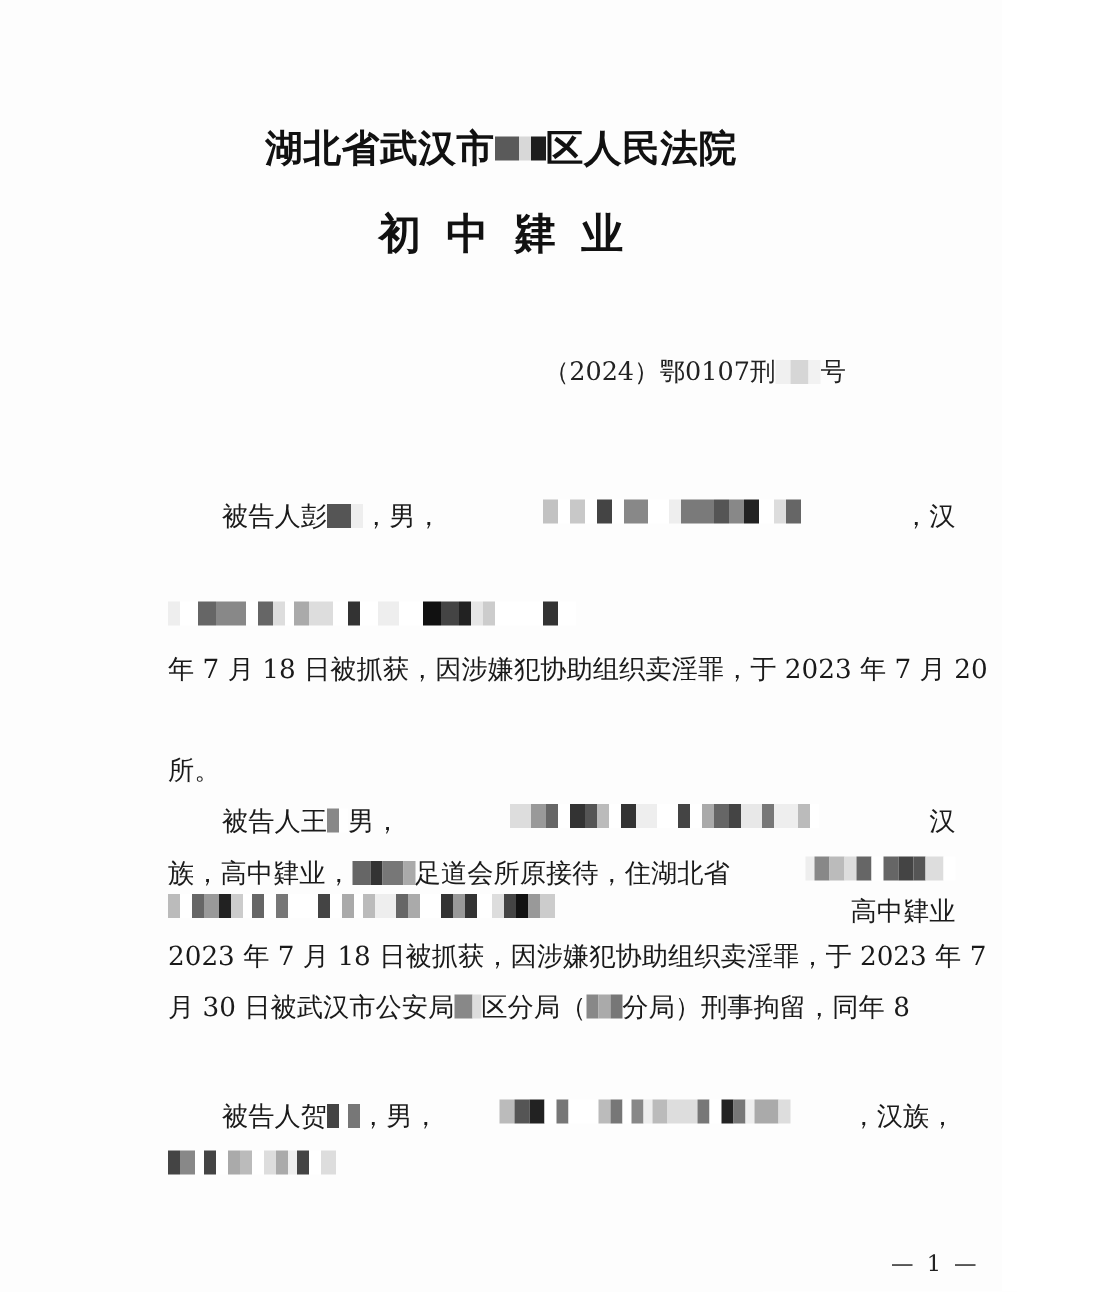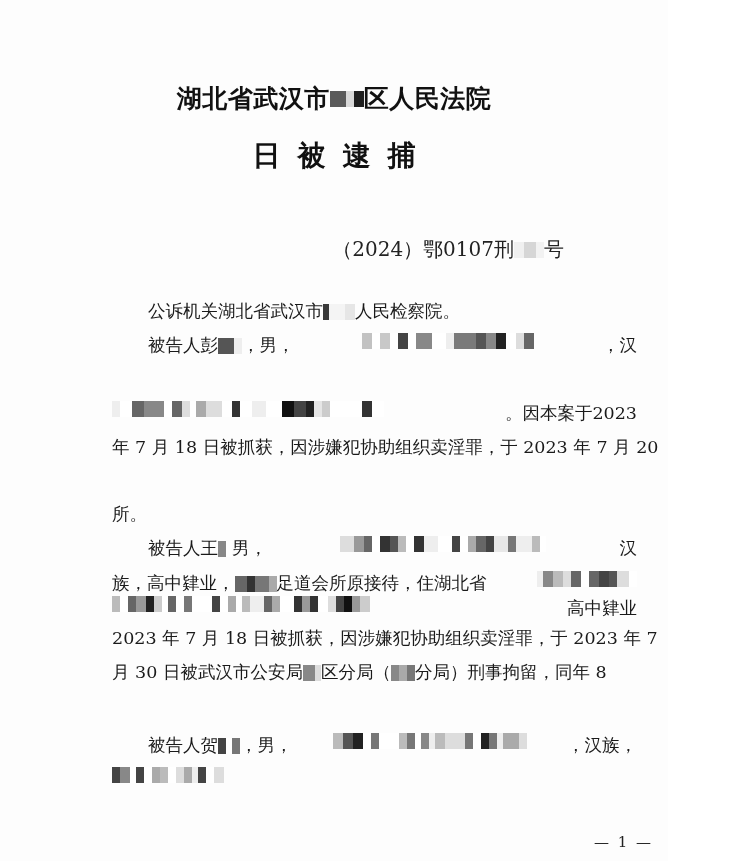--- a/index.html
+++ b/index.html
@@ -24,21 +24,21 @@
     .doctype {
       position: absolute; left: 0; right: 0; top: 137px;
       text-align: center;
       font-family: "DejaVu Sans", "Liberation Sans", sans-serif;
       font-weight: bold; font-size: 28px; letter-spacing: 17px;
       padding-left: 17px;
       color: #111;
     }
     .caseno {
       position: absolute; right: 104px; top: 236px;
-      font-size: 20px; color: #222;
+      font-size: 17px; color: #222;
     }
     .line {
       position: absolute; left: 112px; width: 525px;
       font-size: 17.5px; line-height: 22px; white-space: nowrap;
       color: #1a1a1a;
     }
     .indent { left: 148px; width: 489px; }
     .justify { display: flex; justify-content: space-between; }
     .mosaic {
       display: inline-block; vertical-align: middle;
@@ -52,34 +52,32 @@
       font-size: 15px; color: #222; letter-spacing: 2px;
     }
   </style>
 </head>
 <body>
 
 <div class="page">
 
   <div class="court"><span>湖北省武汉市</span><span class="mosaic"><i style="background:#5a5a5a"></i><i style="background:#d8d8d8;width:8px"></i><i style="background:#1e1e1e;width:10px"></i></span><span>区人民法院</span></div>
 
-  <div class="doctype">日被逮捕</div>
+  <div class="doctype">初中肄业</div>
 
   <div class="caseno"><span>（2024）鄂0107刑</span><span class="mosaic"><i style="background:#f0f0f0;width:10px"></i><i style="background:#d6d6d6;width:12px"></i><i style="background:#f2f2f2;width:8px"></i></span><span>号</span></div>
 
-  <div class="line indent" style="top:300px"><span>公诉机关湖北省武汉市</span><span class="mosaic"><i style="background:#3a3a3a;width:6px"></i><i style="background:#f4f4f4"></i><i style="background:#e6e6e6;width:10px"></i></span><span>人民检察院。</span></div>
 
   <div class="line indent justify" style="top:334px">
     <span><span>被告人彭</span><span class="mosaic"><i style="background:#555"></i><i style="background:#eee;width:8px"></i></span><span>，男，</span></span>
     <span class="mosaic"><i style="background:#c2c2c2;width:10px"></i><i style="background:#fff;width:8px"></i><i style="background:#c8c8c8;width:10px"></i><i style="background:#fff;width:8px"></i><i style="background:#444;width:10px"></i><i style="background:#fff;width:8px"></i><i style="background:#888"></i><i style="background:#fff;width:14px"></i><i style="background:#eee;width:8px"></i><i style="background:#7a7a7a;width:22px"></i><i style="background:#555;width:10px"></i><i style="background:#888;width:10px"></i><i style="background:#222;width:10px"></i><i style="background:#fff;width:10px"></i><i style="background:#ddd;width:8px"></i><i style="background:#666;width:10px"></i></span>
     <span>，汉</span>
   </div>
   <div class="line justify" style="top:402px">
     <span class="mosaic"><i style="background:#eee;width:8px"></i><i style="background:#fff;width:12px"></i><i style="background:#666;width:12px"></i><i style="background:#888;width:20px"></i><i style="background:#fff;width:8px"></i><i style="background:#666;width:10px"></i><i style="background:#ddd;width:8px"></i><i style="background:#fff;width:6px"></i><i style="background:#aaa;width:10px"></i><i style="background:#ddd;width:16px"></i><i style="background:#fff;width:10px"></i><i style="background:#333;width:8px"></i><i style="background:#fff;width:12px"></i><i style="background:#eee;width:14px"></i><i style="background:#fff;width:16px"></i><i style="background:#111;width:12px"></i><i style="background:#444;width:12px"></i><i style="background:#222;width:8px"></i><i style="background:#e6e6e6;width:8px"></i><i style="background:#ccc;width:8px"></i><i style="background:#fff;width:32px"></i><i style="background:#333;width:10px"></i><i style="background:#fff;width:12px"></i></span>
-    <span>。因本案于2023</span>
   </div>
   <div class="line justify" style="top:436px">年 7 月 18 日被抓获，因涉嫌犯协助组织卖淫罪，于 2023 年 7 月 20</div>
   <div class="line" style="top:503px">所。</div>
 
   <div class="line indent justify" style="top:537px">
     <span><span>被告人王</span><span class="mosaic"><i style="background:#888;width:8px"></i><i style="background:#fff;width:6px"></i></span><span>男，</span></span>
     <span class="mosaic"><i style="background:#ddd;width:14px"></i><i style="background:#999;width:10px"></i><i style="background:#666;width:8px"></i><i style="background:#fff;width:8px"></i><i style="background:#333;width:10px"></i><i style="background:#555;width:8px"></i><i style="background:#bbb;width:8px"></i><i style="background:#fff;width:8px"></i><i style="background:#333;width:10px"></i><i style="background:#eee;width:14px"></i><i style="background:#fff;width:14px"></i><i style="background:#444;width:8px"></i><i style="background:#fff;width:8px"></i><i style="background:#aaa;width:8px"></i><i style="background:#666;width:10px"></i><i style="background:#444;width:8px"></i><i style="background:#e8e8e8;width:14px"></i><i style="background:#777;width:8px"></i><i style="background:#eee;width:16px"></i><i style="background:#bbb;width:8px"></i><i style="background:#fff;width:6px"></i></span>
     <span>汉</span>
   </div>
   <div class="line justify" style="top:572px">

